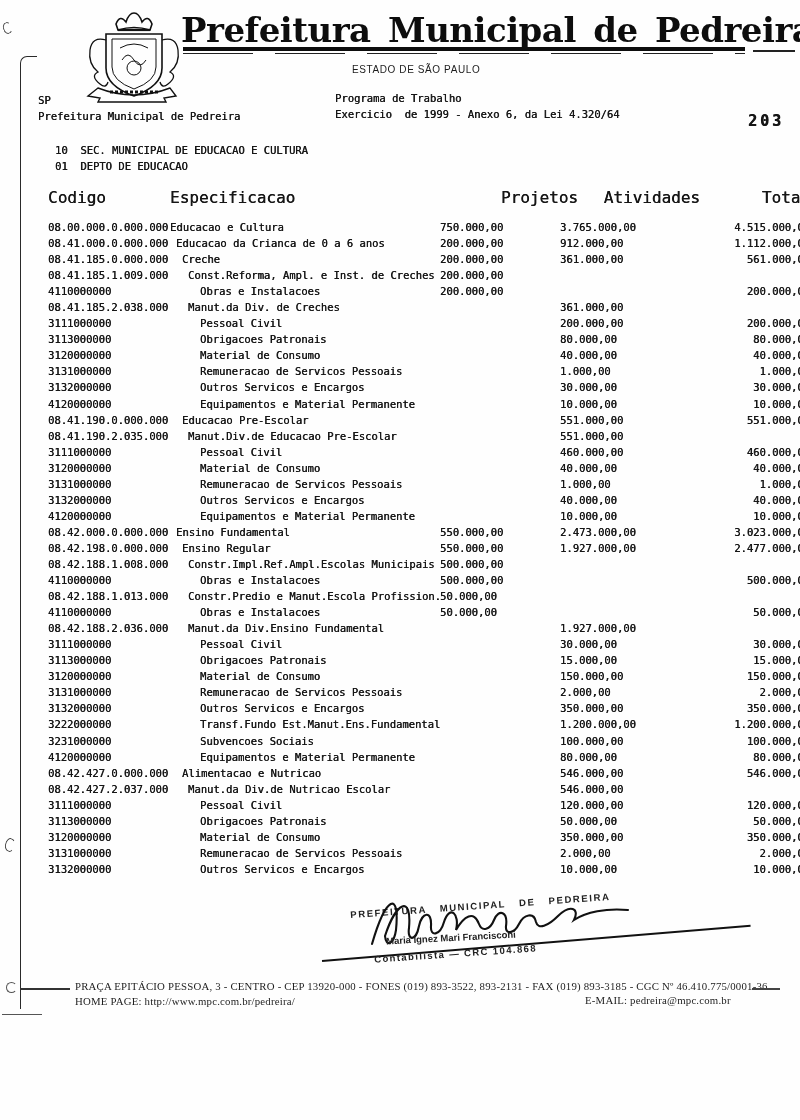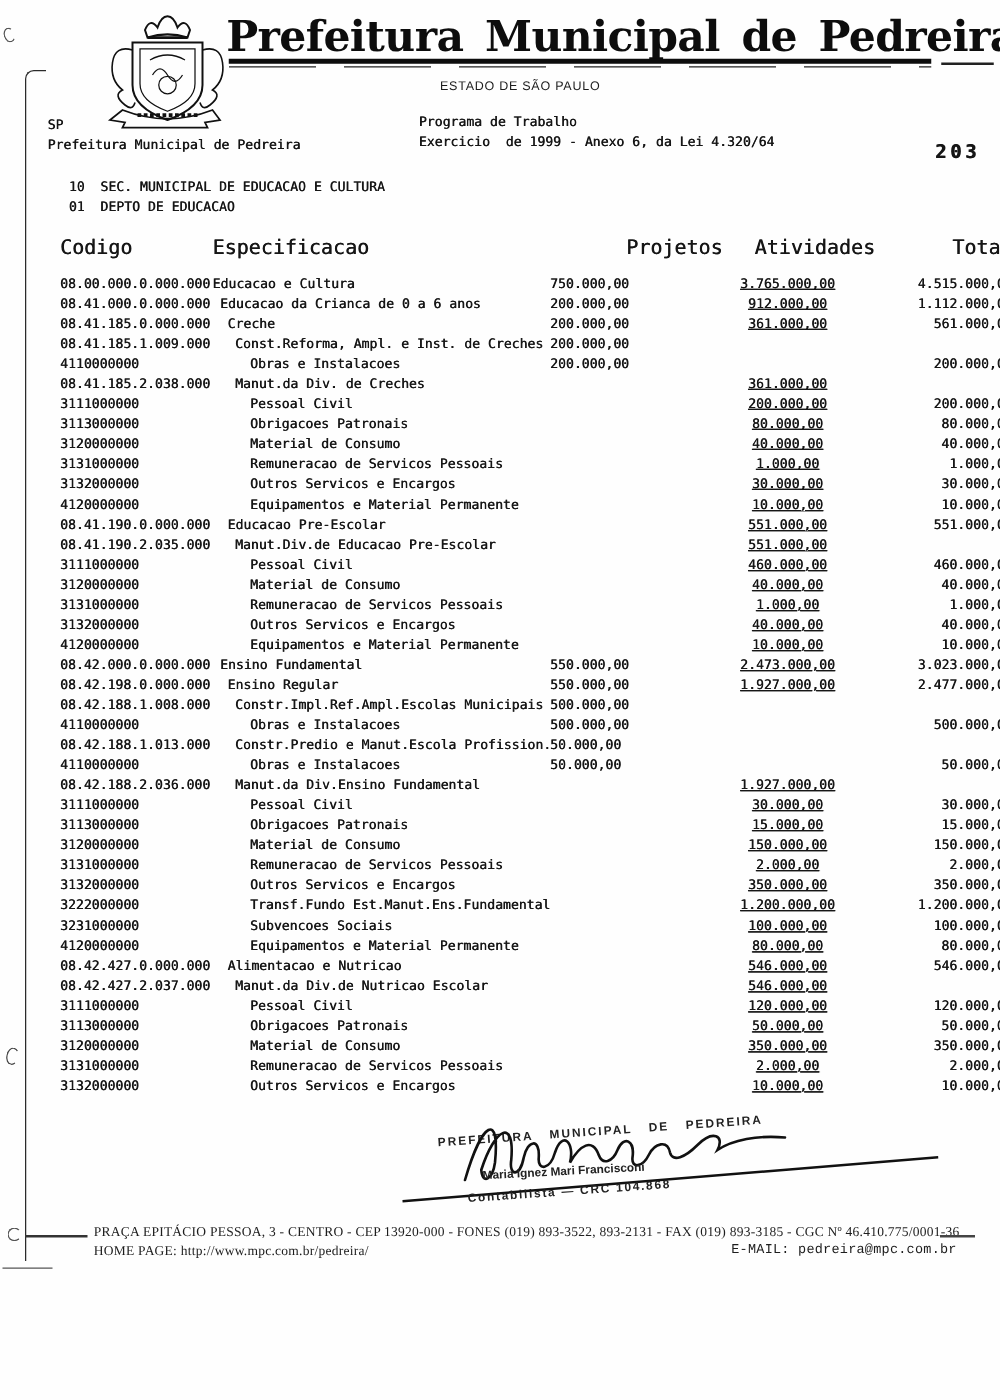--- a/index.html
+++ b/index.html
@@ -43,42 +43,42 @@
   .h-spec{left:170px;}
   .h-proj{left:440px;width:138px;text-align:right;}
   .h-ativ{left:560px;width:140px;text-align:right;}
   .h-tot{left:680px;width:130px;text-align:right;}
   .tbody{position:absolute;left:0;top:221px;width:820px;}
   .trow{position:relative;height:16.05px;font-size:10.5px;text-shadow:.35px 0 0 currentColor;}
   .trow span{position:absolute;top:0;white-space:pre;}
   .c-code{left:48px;}
   .c-spec{left:170px;}
   .c-proj{left:440px;width:138px;text-align:left;}
-  .c-ativ{left:560px;width:140px;text-align:center;text-decoration:underline;}
+  .c-ativ{left:560px;width:140px;text-align:left;}
   .c-tot{left:680px;width:130px;text-align:right;}
   
   .stamp{
     left:350px;top:900px;font-family:"Liberation Sans", sans-serif;
     font-size:9.5px;font-weight:bold;letter-spacing:1.6px;word-spacing:9px;
     transform:rotate(-4deg);color:#222;white-space:nowrap;
   }
   .sig-line{left:322px;top:960px;width:430px;height:1.5px;background:#111;transform:rotate(-4.7deg);transform-origin:left center;}
   .sig-name{
     left:386px;top:932px;font-family:"Liberation Sans", sans-serif;
     font-size:9.5px;font-weight:bold;transform:rotate(-3deg);color:#222;white-space:nowrap;
   }
   .sig-role{
     left:374px;top:948px;font-family:"Liberation Sans", sans-serif;
     font-size:9.5px;font-weight:bold;letter-spacing:1.4px;transform:rotate(-4deg);color:#222;white-space:nowrap;
   }
   
   .footer{font-family:"Liberation Serif", serif;font-size:10.8px;letter-spacing:.2px;color:#1d1d1d;white-space:nowrap;}
   .f1{left:75px;top:980px;}
   .f2{left:75px;top:995px;}
-  .f3{left:585px;top:994px;font-family:Liberation Mono, monospace;}
+  .f3{left:585px;top:994px;}
   
   .page-border{
     position:absolute;left:20px;top:56px;width:16px;height:952px;
     border-left:1px solid #2a2a2a;border-top:1px solid #2a2a2a;border-top-left-radius:7px;
   }
   .art-topleft{
     position:absolute;left:3px;top:22px;width:7px;height:10px;
     border:1px solid #555;border-right-color:transparent;border-radius:50%;transform:rotate(-18deg);
   }
   .art-brace{

